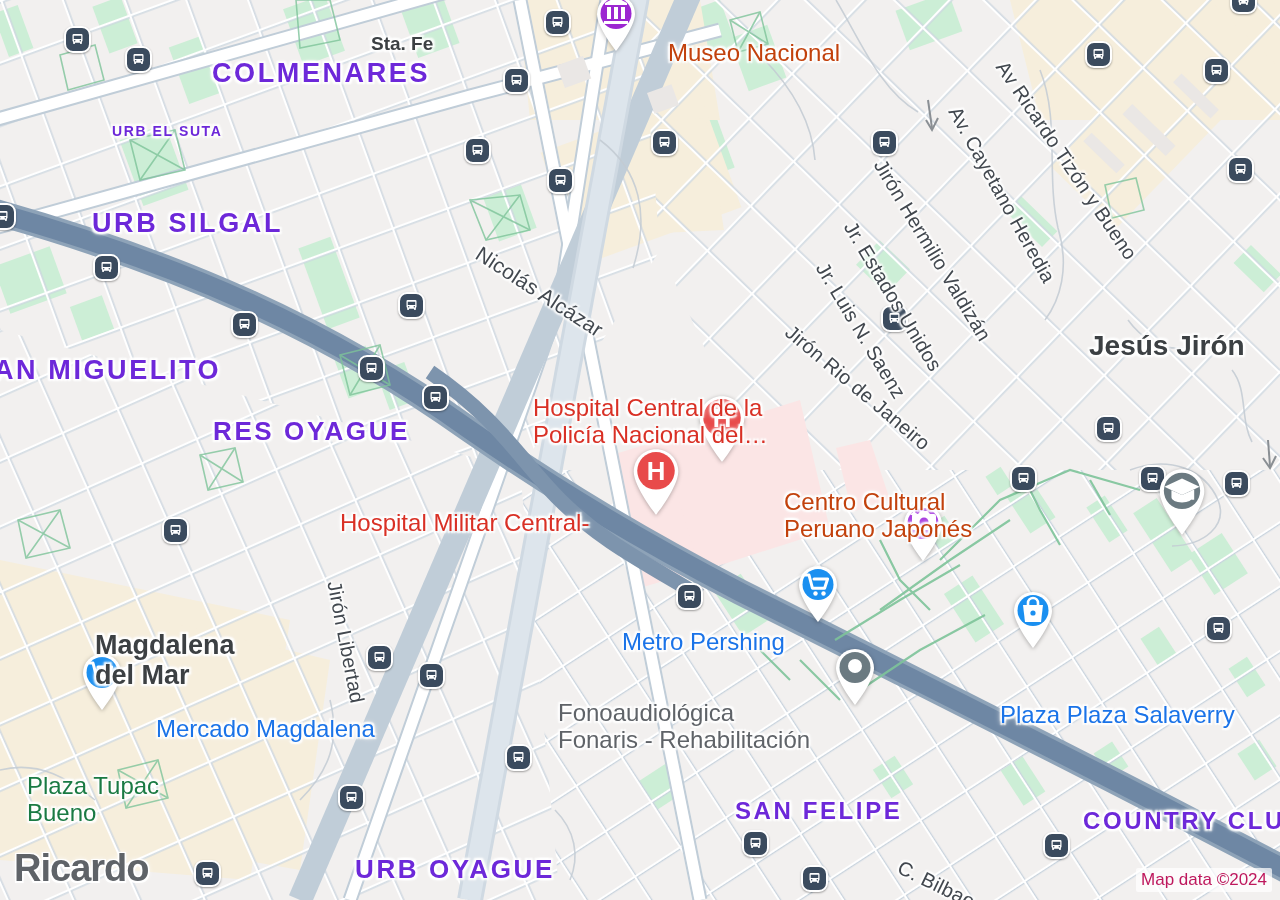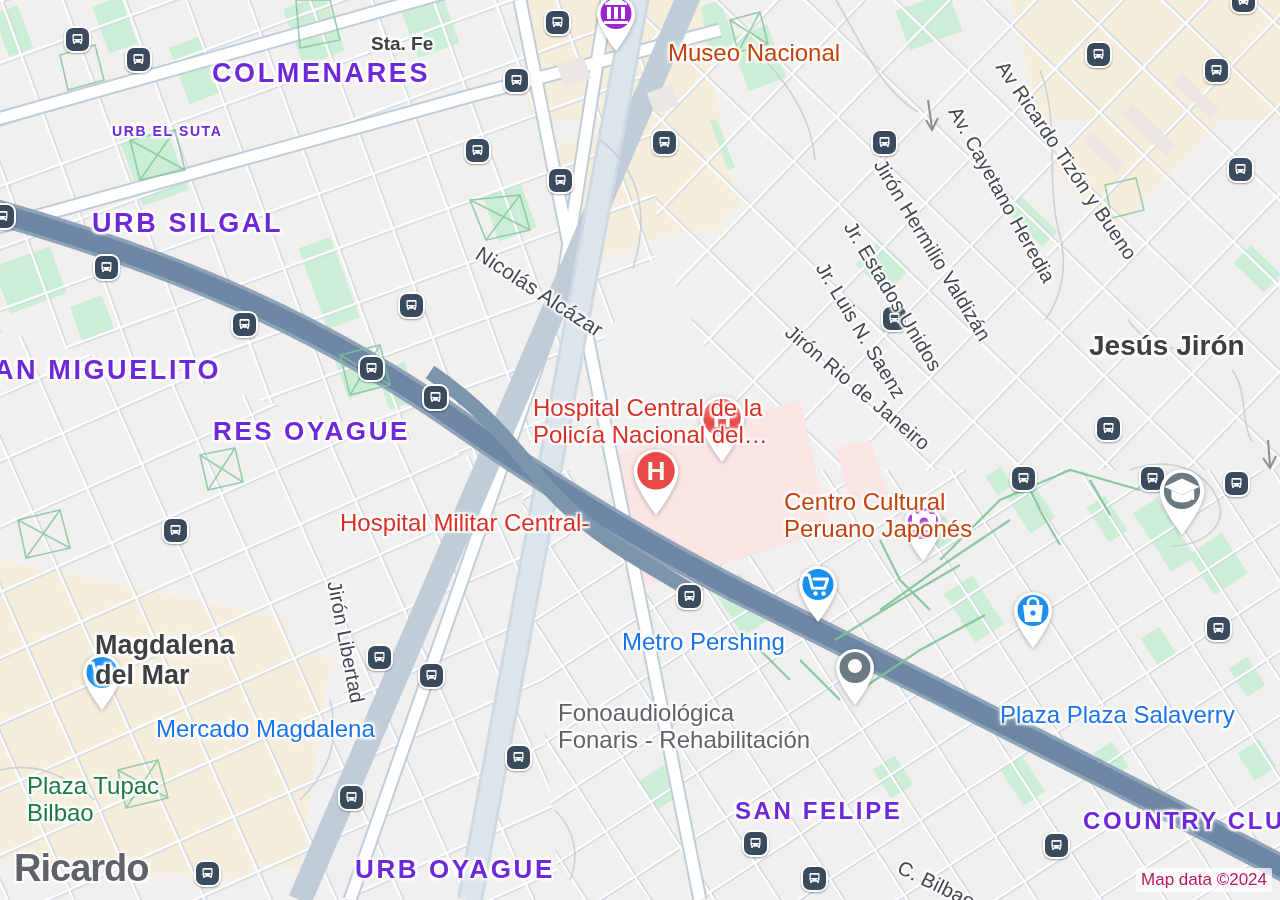--- a/index.html
+++ b/index.html
@@ -565,21 +565,21 @@
       <div class="lbl nb" style="left: 1083px; top: 808px; font-size: 24px;"><span class="t">COUNTRY CLU</span></div>
       <div class="lbl place" style="left: 371px; top: 33px; font-size: 19px;"><span class="t">Sta. Fe</span></div>
       <div class="lbl poi-purple" style="left: 668px; top: 40px; font-size: 24px;"><span class="t">Museo Nacional</span></div>
       <div class="lbl poi-red" style="left: 533px; top: 395px; font-size: 24px;"><span class="t">Hospital Central de la</span><span class="t">Policía Nacional del…</span></div>
       <div class="lbl poi-red" style="left: 340px; top: 510px; font-size: 24px;"><span class="t">Hospital Militar Central-</span></div>
       <div class="lbl poi-purple" style="left: 784px; top: 489px; font-size: 24px;"><span class="t">Centro Cultural</span><span class="t">Peruano Japonés</span></div>
       <div class="lbl poi-blue" style="left: 622px; top: 629px; font-size: 24px;"><span class="t">Metro Pershing</span></div>
       <div class="lbl poi-blue" style="left: 1000px; top: 702px; font-size: 24px;"><span class="t">Plaza Plaza Salaverry</span></div>
       <div class="lbl poi-blue" style="left: 156px; top: 716px; font-size: 24px;"><span class="t">Mercado Magdalena</span></div>
       <div class="lbl poi-gray" style="left: 558px; top: 700px; font-size: 24px;"><span class="t">Fonoaudiológica</span><span class="t">Fonaris - Rehabilitación</span></div>
-      <div class="lbl poi-green" style="left: 27px; top: 773px; font-size: 24px;"><span class="t">Plaza Tupac</span><span class="t">Bilbao</span></div>
+      <div class="lbl poi-green" style="left: 27px; top: 773px; font-size: 24px;"><span class="t">Plaza Tupac</span><span class="t">Bueno</span></div>
       <div class="lbl street" style="left: 478px; top: 240px; font-size: 21px; transform: rotate(33deg);"><span class="t">Nicolás Alcázar</span></div>
       <div class="lbl street" style="left: 879px; top: 150px; font-size: 20px; transform: rotate(59deg);"><span class="t">Jirón Hermilio Valdizán</span></div>
       <div class="lbl street" style="left: 954px; top: 97px; font-size: 20px; transform: rotate(61deg);"><span class="t">Av. Cayetano Heredia</span></div>
       <div class="lbl street" style="left: 1001px; top: 52px; font-size: 20px; transform: rotate(56deg);"><span class="t">Av Ricardo Tizón y Bueno</span></div>
       <div class="lbl street" style="left: 849px; top: 212px; font-size: 20px; transform: rotate(59deg);"><span class="t">Jr. Estados Unidos</span></div>
       <div class="lbl street" style="left: 821px; top: 253px; font-size: 20px; transform: rotate(59deg);"><span class="t">Jr. Luis N. Saenz</span></div>
       <div class="lbl street" style="left: 788px; top: 318px; font-size: 20px; transform: rotate(40deg);"><span class="t">Jirón Rio de Janeiro</span></div>
       <div class="lbl street" style="left: 334px; top: 570px; font-size: 20px; transform: rotate(79deg);"><span class="t">Jirón Libertad</span></div>
       <div class="lbl street" style="left: 899px; top: 855px; font-size: 20px; transform: rotate(26deg);"><span class="t">C. Bilbao</span></div>
     </div>

